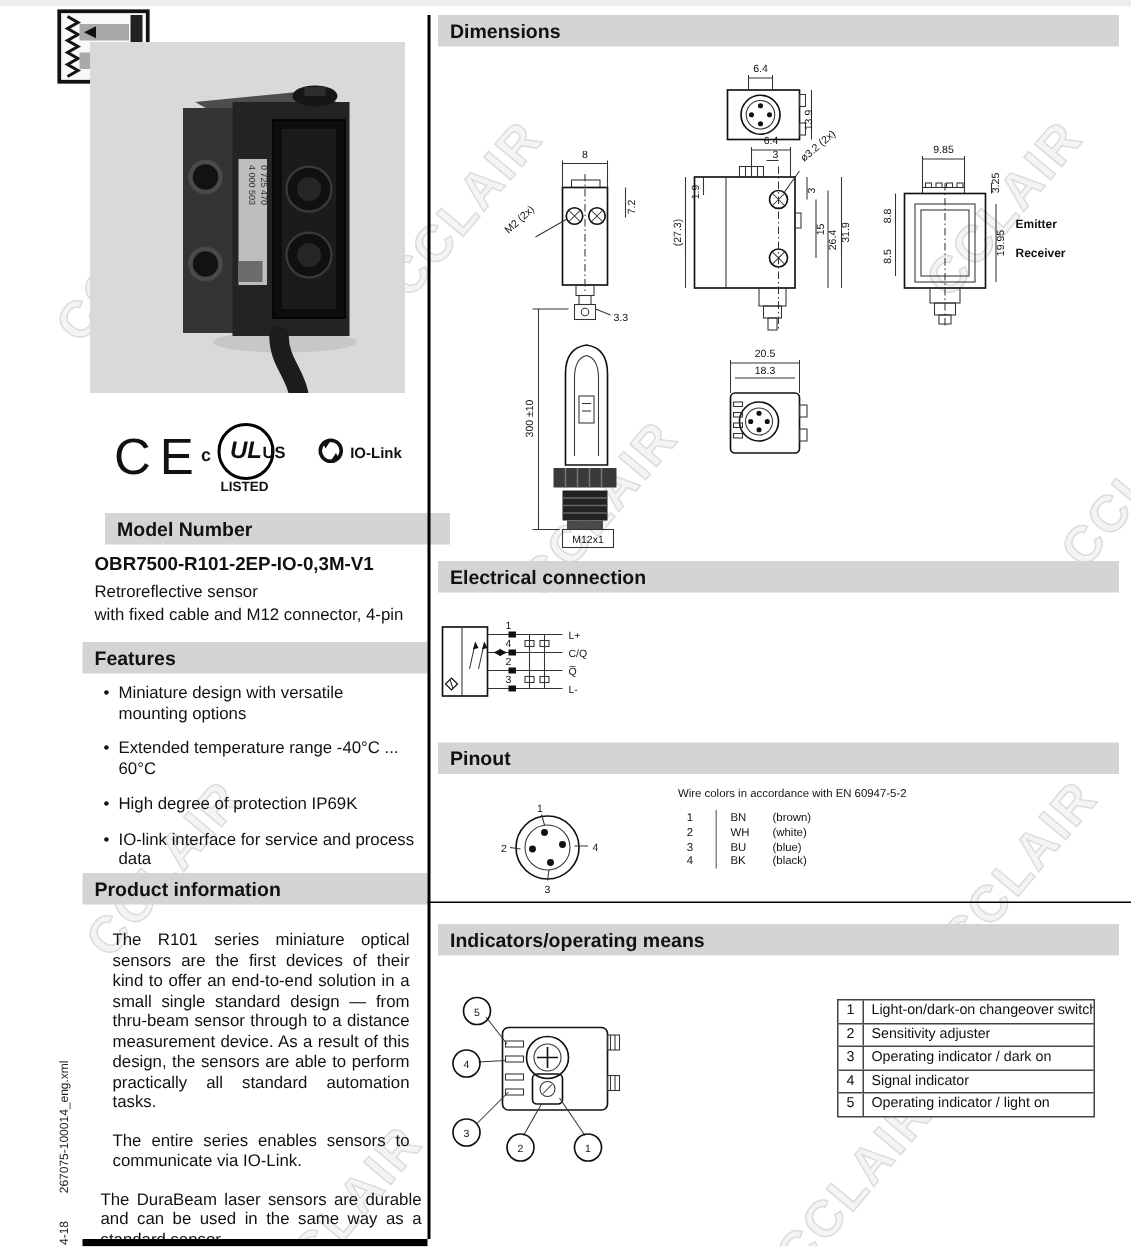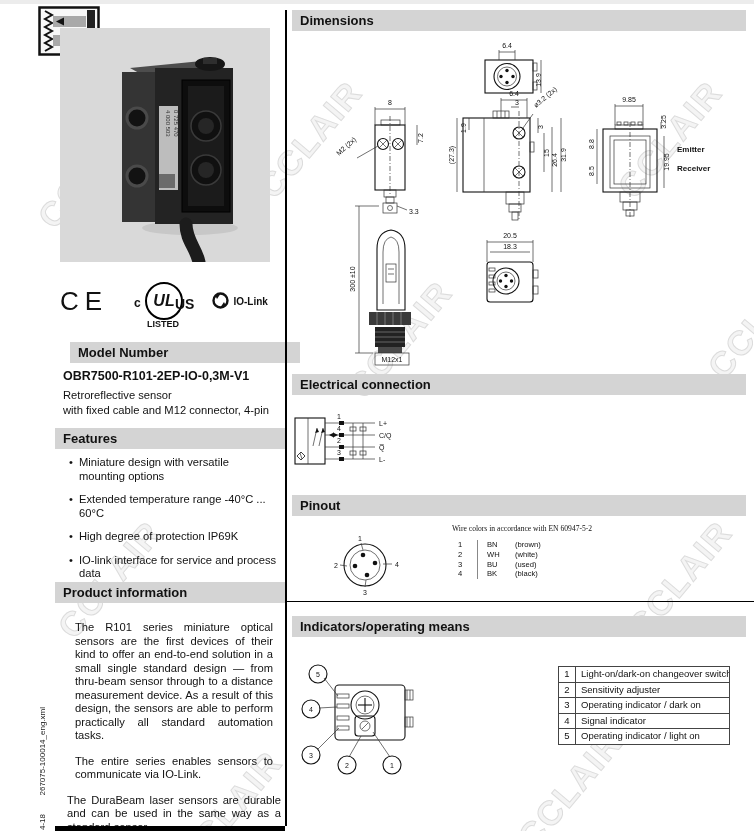--- a/index.html
+++ b/index.html
@@ -76,26 +76,26 @@
     <rect x="128" y="58" width="36" height="120" fill="#1b1b1b"></rect>
     <circle cx="146" cy="98" r="15" fill="#101010" stroke="#3a3a3a" stroke-width="1.5"></circle>
     <circle cx="146" cy="98" r="8" fill="#262626"></circle>
     <circle cx="146" cy="142" r="15" fill="#101010" stroke="#3a3a3a" stroke-width="1.5"></circle>
     <circle cx="146" cy="142" r="8" fill="#262626"></circle>
     <ellipse cx="150" cy="36" rx="15" ry="7" fill="#161616"></ellipse>
     <rect x="143" y="30" width="14" height="6" fill="#2e2e2e"></rect>
     <path d="M126,196 C126,212 136,220 139,234" stroke="#1c1c1c" stroke-width="13" fill="none" stroke-linecap="round"></path>
   </svg>
 
-  <span class="abs content" style="left:60px;top:286px;font-size:26px;letter-spacing:6px;">CE</span>
+  <span class="abs content" style="left:76px;top:286px;font-size:34px;letter-spacing:6px;">CE</span>
   <div class="abs content" style="left:140px;top:282px;width:46px;height:46px;">
     <div class="abs" style="left:5px;top:0;width:34px;height:34px;border:2.5px solid #000;border-radius:50%;
          text-align:center;font-weight:bold;font-size:16px;line-height:34px;font-style:italic;">UL</div>
     <span class="abs" style="left:-6px;top:14px;font-weight:bold;font-size:12px;">c</span>
-    <span class="abs" style="left:35px;top:14px;font-weight:bold;font-size:14px;">US</span>
+    <span class="abs" style="left:35px;top:14px;font-weight:bold;font-size:11px;">US</span>
     <span class="abs" style="left:0px;top:37px;width:46px;text-align:center;font-weight:bold;font-size:9px;">LISTED</span>
   </div>
   <div class="abs content" style="left:212px;top:292px;height:18px;">
     <svg width="17" height="17" viewBox="0 0 17 17" style="vertical-align:-3px;">
       <circle cx="8.5" cy="8.5" r="7" fill="none" stroke="#111" stroke-width="2.4"></circle>
       <polygon points="3,3 9,1 5,7" fill="#111"></polygon>
       <polygon points="14,14 8,16 12,10" fill="#111"></polygon>
     </svg>
     <span style="font-weight:bold;font-size:10px;vertical-align:1px;">IO-Link</span>
   </div>
@@ -347,39 +347,39 @@
       <circle cx="45" cy="30" r="2.3" fill="#111"></circle>
     <line class="thin" x1="31" y1="10" x2="33" y2="17"></line>
     <line class="thin" x1="10" y1="32" x2="17" y2="33"></line>
     <line class="thin" x1="35" y1="54" x2="36" y2="47"></line>
     <line class="thin" x1="62" y1="31" x2="53" y2="31"></line>
     <text x="30" y="8" text-anchor="middle">1</text>
     <text x="6" y="35" text-anchor="middle">2</text>
     <text x="35" y="62" text-anchor="middle">3</text>
     <text x="67" y="34" text-anchor="middle">4</text>
   </svg>
-  <div class="abs content" style="left:452px;top:524px;font-size:7.6px;font-family:Liberation Serif, serif;">Wire colors in accordance with EN 60947-5-2</div>
+  <div class="abs content" style="left:452px;top:524px;font-size:7.6px;">Wire colors in accordance with EN 60947-5-2</div>
   <div class="abs content" style="left:452px;top:540px;display:flex;">
     <div style="width:16px;text-align:center;">
       <div class="wire-row">1</div>
       <div class="wire-row">2</div>
       <div class="wire-row">3</div>
       <div class="wire-row">4</div>
     </div>
     <div style="width:1px;background:#888;margin:0 9px;"></div>
     <div style="width:28px;">
       <div class="wire-row">BN</div>
       <div class="wire-row">WH</div>
       <div class="wire-row">BU</div>
       <div class="wire-row">BK</div>
     </div>
     <div>
       <div class="wire-row">(brown)</div>
       <div class="wire-row">(white)</div>
-      <div class="wire-row">(used)</div>
+      <div class="wire-row">(blue)</div>
       <div class="wire-row">(black)</div>
     </div>
   </div>
 
   <div class="abs content" style="left:285px;top:601px;width:469px;height:1px;background:#000;"></div>
 
   <div class="abs content hdr" style="left:292px;top:616px;width:454px;">Indicators/operating means</div>
 
   <svg class="abs content dimsvg" style="left:293px;top:660px;" width="180" height="140" viewBox="0 0 180 140">
     <rect class="med" x="42" y="25" width="70" height="55" rx="4"></rect>

